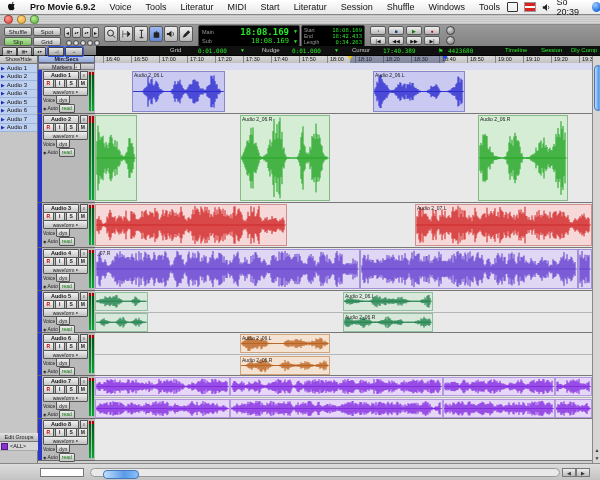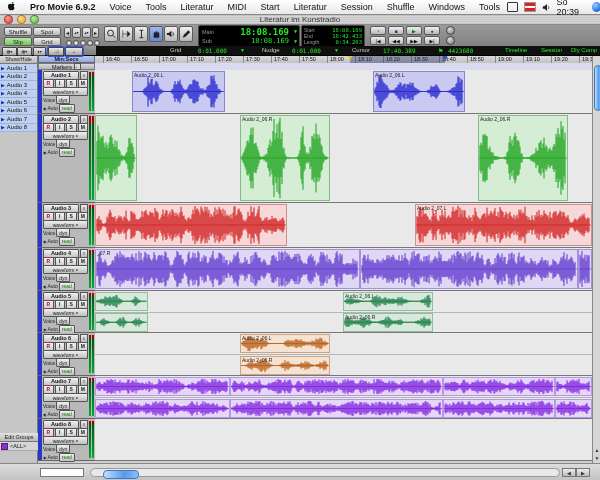--- a/index.html
+++ b/index.html
@@ -129,21 +129,20 @@
     <span class="spotlight"></span>
   </span>
 </div>
 
 <div id="win" class="abs"></div>
 
 <div id="titlebar" class="abs">
   <span class="tl" style="background:radial-gradient(circle at 35% 30%,#ff9a90,#e33e32);"></span>
   <span class="tl" style="background:radial-gradient(circle at 35% 30%,#ffd98a,#efa720);"></span>
   <span class="tl" style="background:radial-gradient(circle at 35% 30%,#b6ee9a,#58b434);"></span>
-  <span id="title-text">Literatur im Kunstradio</span>
 </div>
 
 <div id="toolbar" class="abs">
   <div id="mode-buttons">
       <div class="btn3d" style="left: 4px; top: 3px; width: 28px; height: 9px;">Shuffle</div>
       <div class="btn3d" style="left: 33px; top: 3px; width: 28px; height: 9px;">Spot</div>
       <div class="btn3d green" style="left: 4px; top: 13px; width: 28px; height: 9px;">Slip</div>
       <div class="btn3d" style="left: 33px; top: 13px; width: 28px; height: 9px;">Grid</div>
     </div>
 

